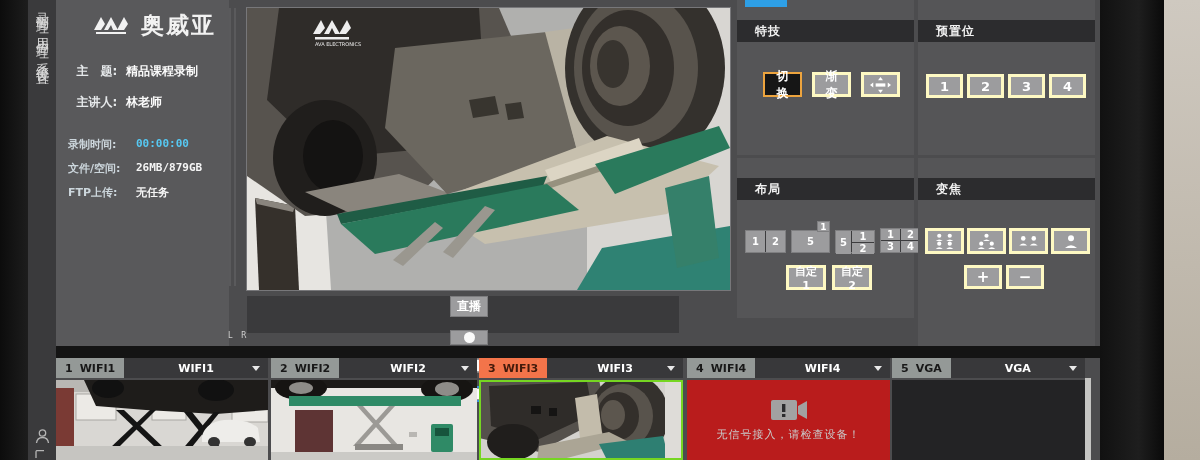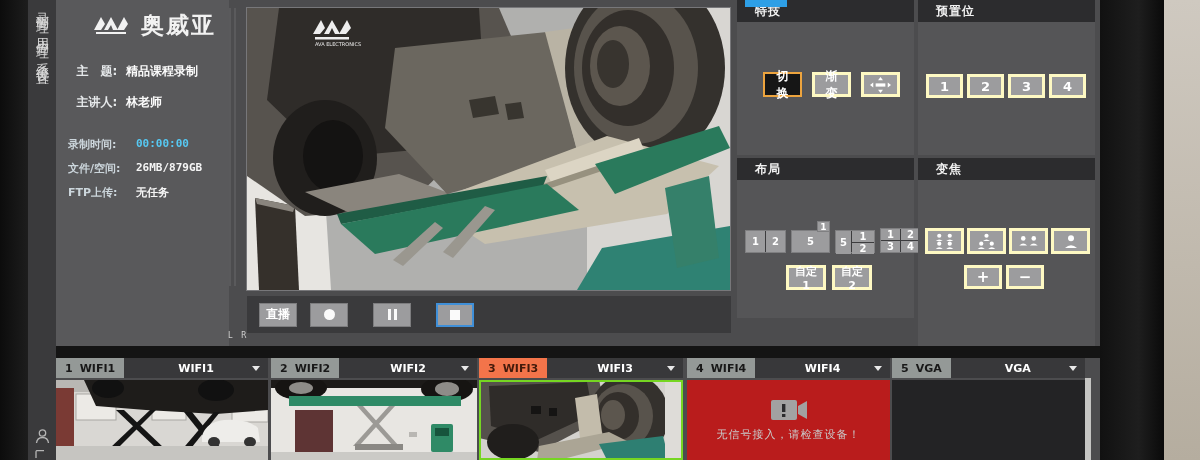--- a/index.html
+++ b/index.html
@@ -32,33 +32,33 @@
   .statrow{display:flex;margin-bottom:9px;}
   .statrow .lb{width:68px;color:#ccd6dc;font-size:11px;font-weight:bold;}
   .statrow .vl{color:#f5f5f5;font-size:11px;font-weight:bold;font-family:"DejaVu Sans Mono","Liberation Mono",monospace;}
   .statrow.time .vl{color:#56c8f2;}
 
   
   .vu{left:229px;top:8px;width:6px;height:278px;display:flex;gap:3px;}
   .vu i{display:block;width:4px;height:100%;background:#232325;border:1px solid #5a5a5c;}
   .vu-lr{left:228px;top:287px;color:#cfcfcf;font-size:8px;letter-spacing:3px;margin-top:44px;}
   .video{left:247px;top:8px;width:483px;height:282px;background:#9c9c9a;outline:1px solid #77777a;}
-  .controls{left:247px;top:296px;width:484px;height:37px;background:#3a3a3c;display:flex;align-items:center;gap:13px;padding-left:12px;}
+  .controls{left:247px;top:296px;width:432px;height:37px;background:#3a3a3c;display:flex;align-items:center;gap:13px;padding-left:12px;flex-direction:column;}
   .cbtn{width:38px;height:24px;background:#9c9c9e;border:1px solid #7d7d7f;color:#fff;font-size:12px;font-weight:bold;display:flex;align-items:center;justify-content:center;cursor:pointer;}
   .cbtn.live{margin-right:0;}
   .cbtn .dot{width:11px;height:11px;border-radius:50%;background:#fafafa;}
   .cbtn .pause{display:flex;gap:3px;}
   .cbtn .pause i{display:block;width:3px;height:11px;background:#fafafa;}
   .cbtn .stop{width:10px;height:10px;background:#fafafa;}
   .cbtn.active{border:2px solid #3f8fd8;}
   .gap1{margin-left:12px;}
 
   
   .panel{background:#555557;}
-  .panel .hd{height:22px;background:#2c2c2e;color:#f2f2f2;font-size:12px;font-weight:bold;display:flex;align-items:center;padding-left:18px;letter-spacing:1px;}
+  .panel .hd{height:22px;background:#2c2c2e;color:#f2f2f2;font-size:12px;font-weight:bold;display:flex;align-items:center;padding-left:18px;letter-spacing:1px;margin-top:20px;}
   .p-fx{left:737px;top:0;width:177px;height:155px;}
   .p-preset{left:918px;top:0;width:177px;height:155px;}
   .p-layout{left:737px;top:158px;width:177px;height:160px;}
   .p-zoom{left:918px;top:158px;width:177px;height:188px;}
   .blue-tab{left:745px;top:0;width:42px;height:7px;background:#2e9fe6;}
 
   .gbtn{background:#9c9c9e;border:3px solid #fef9c3;color:#fff;font-weight:bold;display:flex;align-items:center;justify-content:center;cursor:pointer;}
   .fx-row{position:absolute;left:26px;top:72px;display:flex;gap:10px;align-items:center;}
   .fx-row .gbtn{width:39px;height:25px;font-size:12px;}
   .fx-row .gbtn.on{background:#161616;border:2px solid #eda43e;}

